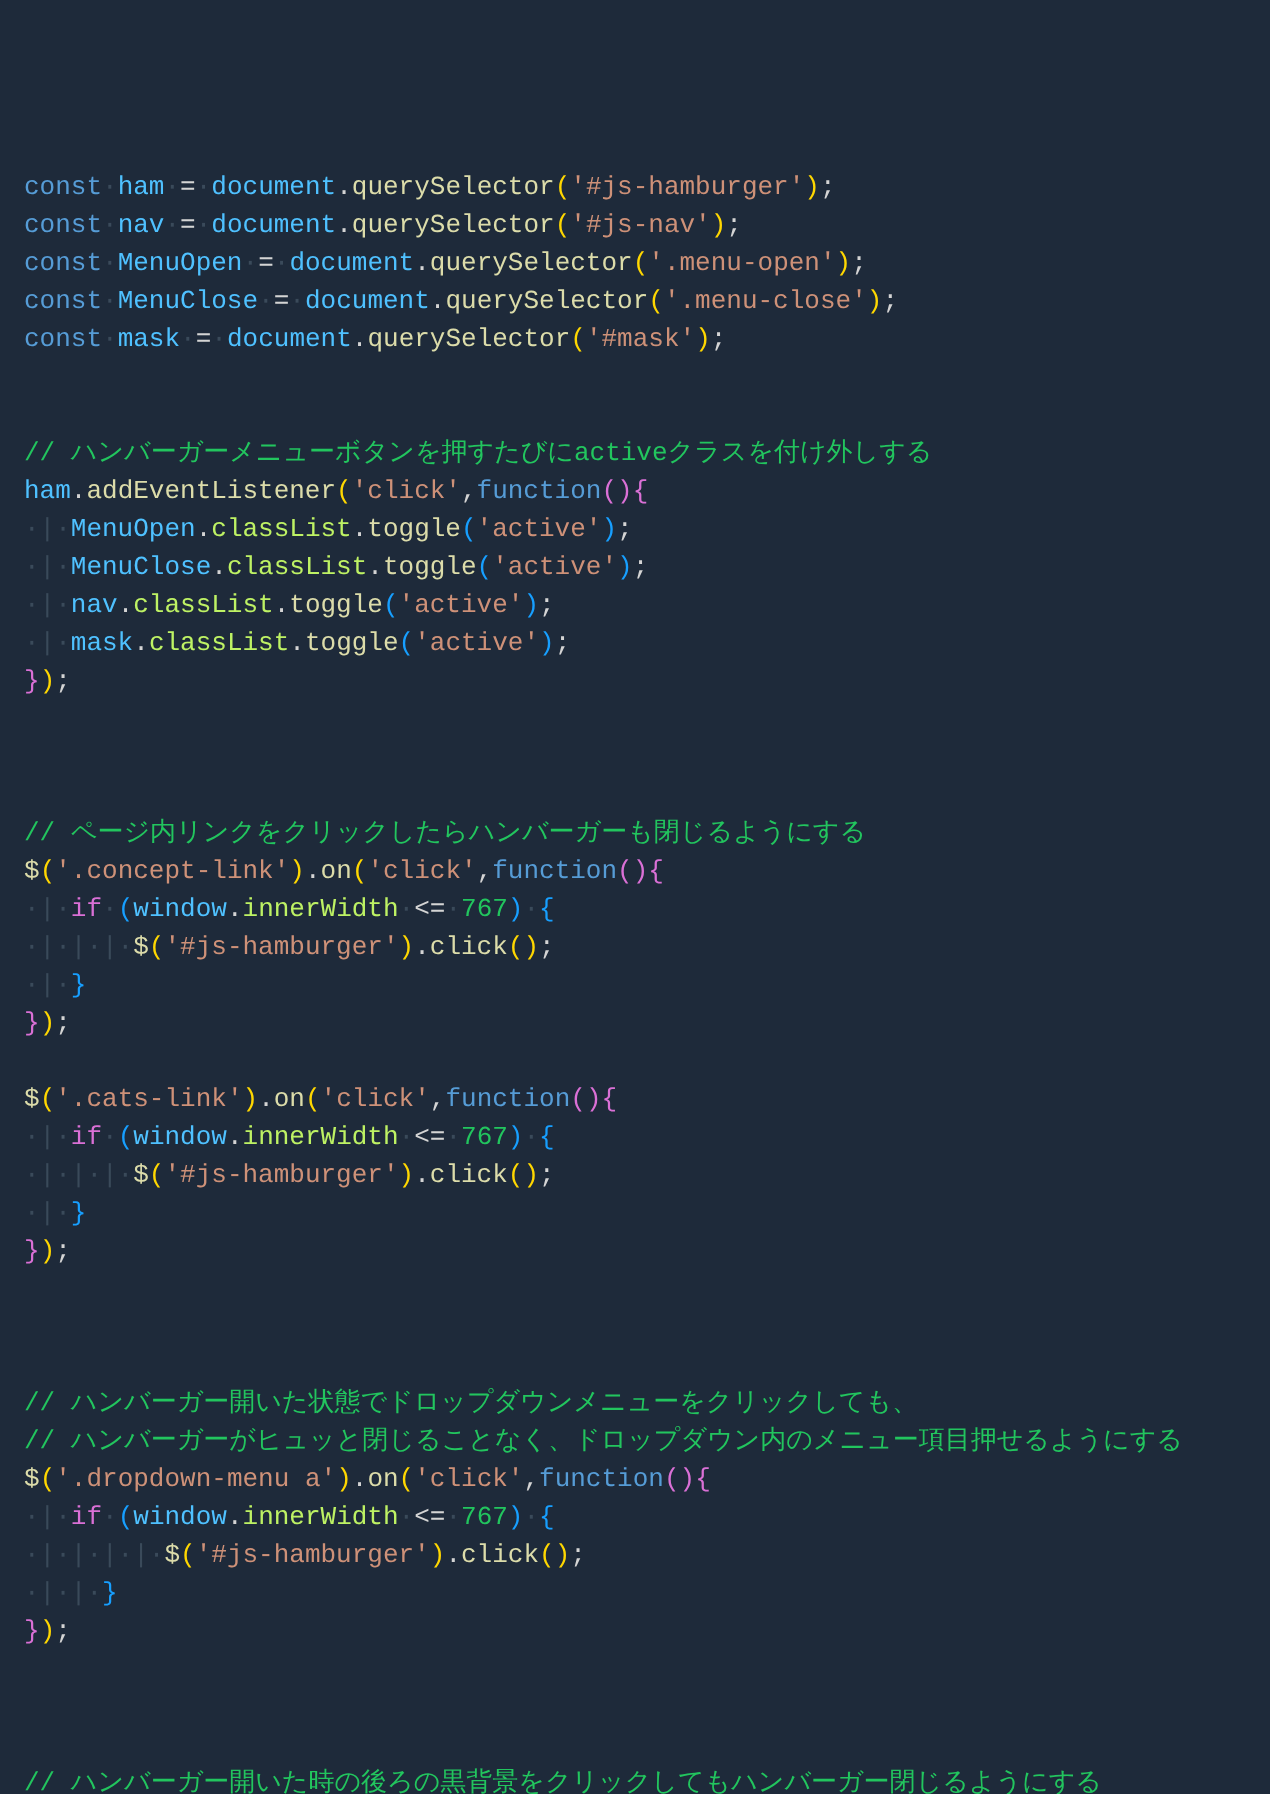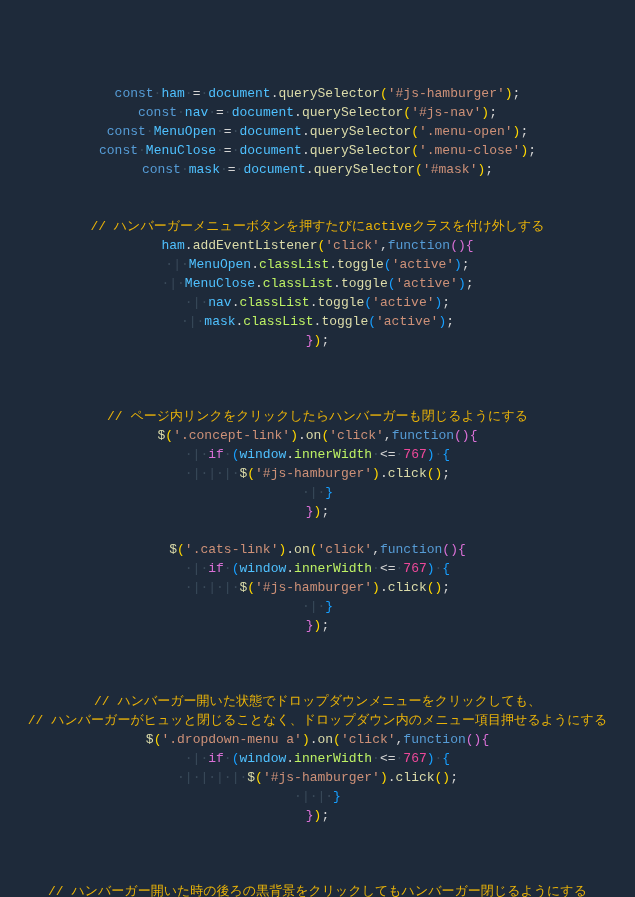--- a/index.html
+++ b/index.html
@@ -10,27 +10,27 @@
     font-size: 13px;
     line-height: 19px;
     color: #d4d4d4;
     white-space: pre;
   }
   .kw { color: #569cd6; }
   .var { color: #4fc1ff; }
   .prop { color: #bef264; }
   .fn { color: #dcdcaa; }
   .str { color: #ce9178; }
-  .num { color: #ec4899; }
-  .cmt { color: #eab308; margin-top: 20px; }
+  .num { color: #22c55e; }
+  .cmt { color: #22c55e; margin-top: 20px; }
   .brace { color: #ffd700; }
   .brace2 { color: #da70d6; }
   .brace3 { color: #179fff; }
   .ws { color: #3a4a5a; }
-  .line { display: block; text-align: center; }
+  .line { display: block; }
 </style>
 </head>
 <body>
 
 
 
 <div><span class="line"><span class="kw">const</span><span class="ws">·</span><span class="var">ham</span><span class="ws">·</span>=<span class="ws">·</span><span class="var">document</span>.<span class="fn">querySelector</span><span class="brace">(</span><span class="str">'#js-hamburger'</span><span class="brace">)</span>;</span><span class="line"><span class="kw">const</span><span class="ws">·</span><span class="var">nav</span><span class="ws">·</span>=<span class="ws">·</span><span class="var">document</span>.<span class="fn">querySelector</span><span class="brace">(</span><span class="str">'#js-nav'</span><span class="brace">)</span>;</span><span class="line"><span class="kw">const</span><span class="ws">·</span><span class="var">MenuOpen</span><span class="ws">·</span>=<span class="ws">·</span><span class="var">document</span>.<span class="fn">querySelector</span><span class="brace">(</span><span class="str">'.menu-open'</span><span class="brace">)</span>;</span><span class="line"><span class="kw">const</span><span class="ws">·</span><span class="var">MenuClose</span><span class="ws">·</span>=<span class="ws">·</span><span class="var">document</span>.<span class="fn">querySelector</span><span class="brace">(</span><span class="str">'.menu-close'</span><span class="brace">)</span>;</span><span class="line"><span class="kw">const</span><span class="ws">·</span><span class="var">mask</span><span class="ws">·</span>=<span class="ws">·</span><span class="var">document</span>.<span class="fn">querySelector</span><span class="brace">(</span><span class="str">'#mask'</span><span class="brace">)</span>;</span><span class="line"> </span><span class="line"> </span><span class="line"><span class="cmt">// ハンバーガーメニューボタンを押すたびにactiveクラスを付け外しする</span></span><span class="line"><span class="var">ham</span>.<span class="fn">addEventListener</span><span class="brace">(</span><span class="str">'click'</span>,<span class="kw">function</span><span class="brace2">()</span><span class="brace2">{</span></span><span class="line"><span class="ws">·|·</span><span class="var">MenuOpen</span>.<span class="prop">classList</span>.<span class="fn">toggle</span><span class="brace3">(</span><span class="str">'active'</span><span class="brace3">)</span>;</span><span class="line"><span class="ws">·|·</span><span class="var">MenuClose</span>.<span class="prop">classList</span>.<span class="fn">toggle</span><span class="brace3">(</span><span class="str">'active'</span><span class="brace3">)</span>;</span><span class="line"><span class="ws">·|·</span><span class="var">nav</span>.<span class="prop">classList</span>.<span class="fn">toggle</span><span class="brace3">(</span><span class="str">'active'</span><span class="brace3">)</span>;</span><span class="line"><span class="ws">·|·</span><span class="var">mask</span>.<span class="prop">classList</span>.<span class="fn">toggle</span><span class="brace3">(</span><span class="str">'active'</span><span class="brace3">)</span>;</span><span class="line"><span class="brace2">}</span><span class="brace">)</span>;</span><span class="line"> </span><span class="line"> </span><span class="line"> </span><span class="line"><span class="cmt">// ページ内リンクをクリックしたらハンバーガーも閉じるようにする</span></span><span class="line"><span class="fn">$</span><span class="brace">(</span><span class="str">'.concept-link'</span><span class="brace">)</span>.<span class="fn">on</span><span class="brace">(</span><span class="str">'click'</span>,<span class="kw">function</span><span class="brace2">()</span><span class="brace2">{</span></span><span class="line"><span class="ws">·|·</span><span class="brace2">if</span><span class="ws">·</span><span class="brace3">(</span><span class="var">window</span>.<span class="prop">innerWidth</span><span class="ws">·</span>&lt;=<span class="ws">·</span><span class="num">767</span><span class="brace3">)</span><span class="ws">·</span><span class="brace3">{</span></span><span class="line"><span class="ws">·|·|·|·</span><span class="fn">$</span><span class="brace">(</span><span class="str">'#js-hamburger'</span><span class="brace">)</span>.<span class="fn">click</span><span class="brace">()</span>;</span><span class="line"><span class="ws">·|·</span><span class="brace3">}</span></span><span class="line"><span class="brace2">}</span><span class="brace">)</span>;</span><span class="line"> </span><span class="line"><span class="fn">$</span><span class="brace">(</span><span class="str">'.cats-link'</span><span class="brace">)</span>.<span class="fn">on</span><span class="brace">(</span><span class="str">'click'</span>,<span class="kw">function</span><span class="brace2">()</span><span class="brace2">{</span></span><span class="line"><span class="ws">·|·</span><span class="brace2">if</span><span class="ws">·</span><span class="brace3">(</span><span class="var">window</span>.<span class="prop">innerWidth</span><span class="ws">·</span>&lt;=<span class="ws">·</span><span class="num">767</span><span class="brace3">)</span><span class="ws">·</span><span class="brace3">{</span></span><span class="line"><span class="ws">·|·|·|·</span><span class="fn">$</span><span class="brace">(</span><span class="str">'#js-hamburger'</span><span class="brace">)</span>.<span class="fn">click</span><span class="brace">()</span>;</span><span class="line"><span class="ws">·|·</span><span class="brace3">}</span></span><span class="line"><span class="brace2">}</span><span class="brace">)</span>;</span><span class="line"> </span><span class="line"> </span><span class="line"> </span><span class="line"><span class="cmt">// ハンバーガー開いた状態でドロップダウンメニューをクリックしても、</span></span><span class="line"><span class="cmt">// ハンバーガーがヒュッと閉じることなく、ドロップダウン内のメニュー項目押せるようにする</span></span><span class="line"><span class="fn">$</span><span class="brace">(</span><span class="str">'.dropdown-menu a'</span><span class="brace">)</span>.<span class="fn">on</span><span class="brace">(</span><span class="str">'click'</span>,<span class="kw">function</span><span class="brace2">()</span><span class="brace2">{</span></span><span class="line"><span class="ws">·|·</span><span class="brace2">if</span><span class="ws">·</span><span class="brace3">(</span><span class="var">window</span>.<span class="prop">innerWidth</span><span class="ws">·</span>&lt;=<span class="ws">·</span><span class="num">767</span><span class="brace3">)</span><span class="ws">·</span><span class="brace3">{</span></span><span class="line"><span class="ws">·|·|·|·|·</span><span class="fn">$</span><span class="brace">(</span><span class="str">'#js-hamburger'</span><span class="brace">)</span>.<span class="fn">click</span><span class="brace">()</span>;</span><span class="line"><span class="ws">·|·|·</span><span class="brace3">}</span></span><span class="line"><span class="brace2">}</span><span class="brace">)</span>;</span><span class="line"> </span><span class="line"> </span><span class="line"> </span><span class="line"><span class="cmt">// ハンバーガー開いた時の後ろの黒背景をクリックしてもハンバーガー閉じるようにする</span></span></div>
 
 
 

